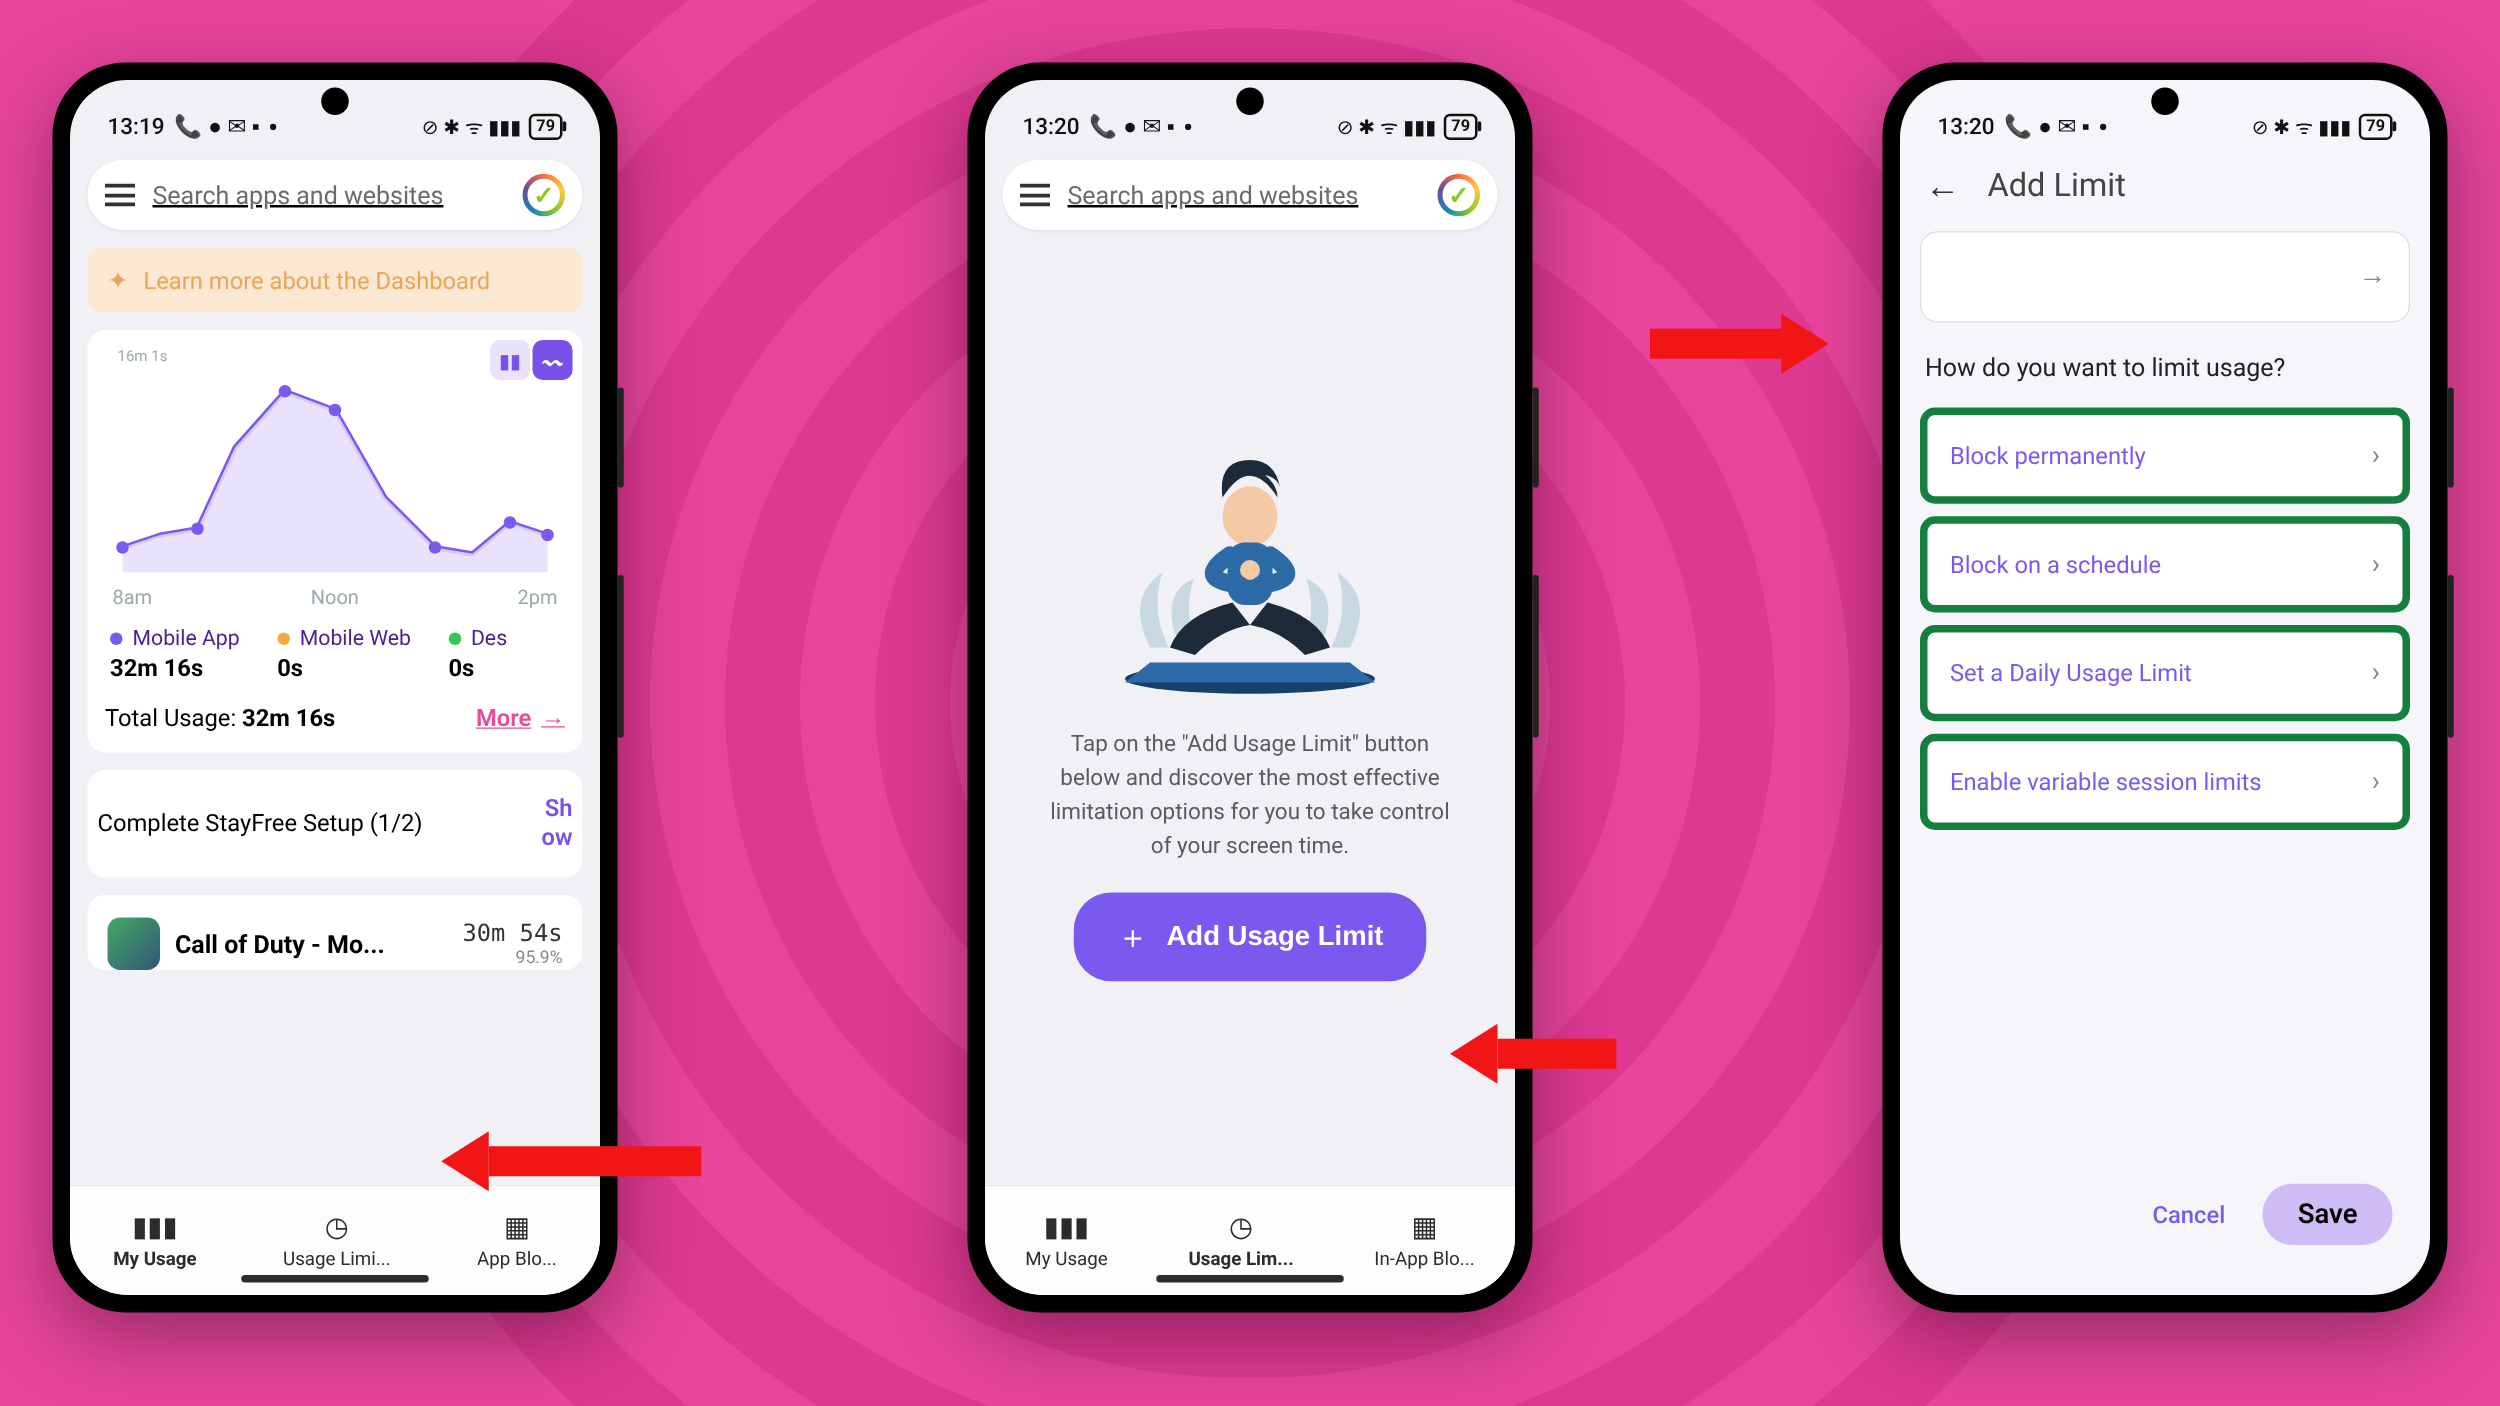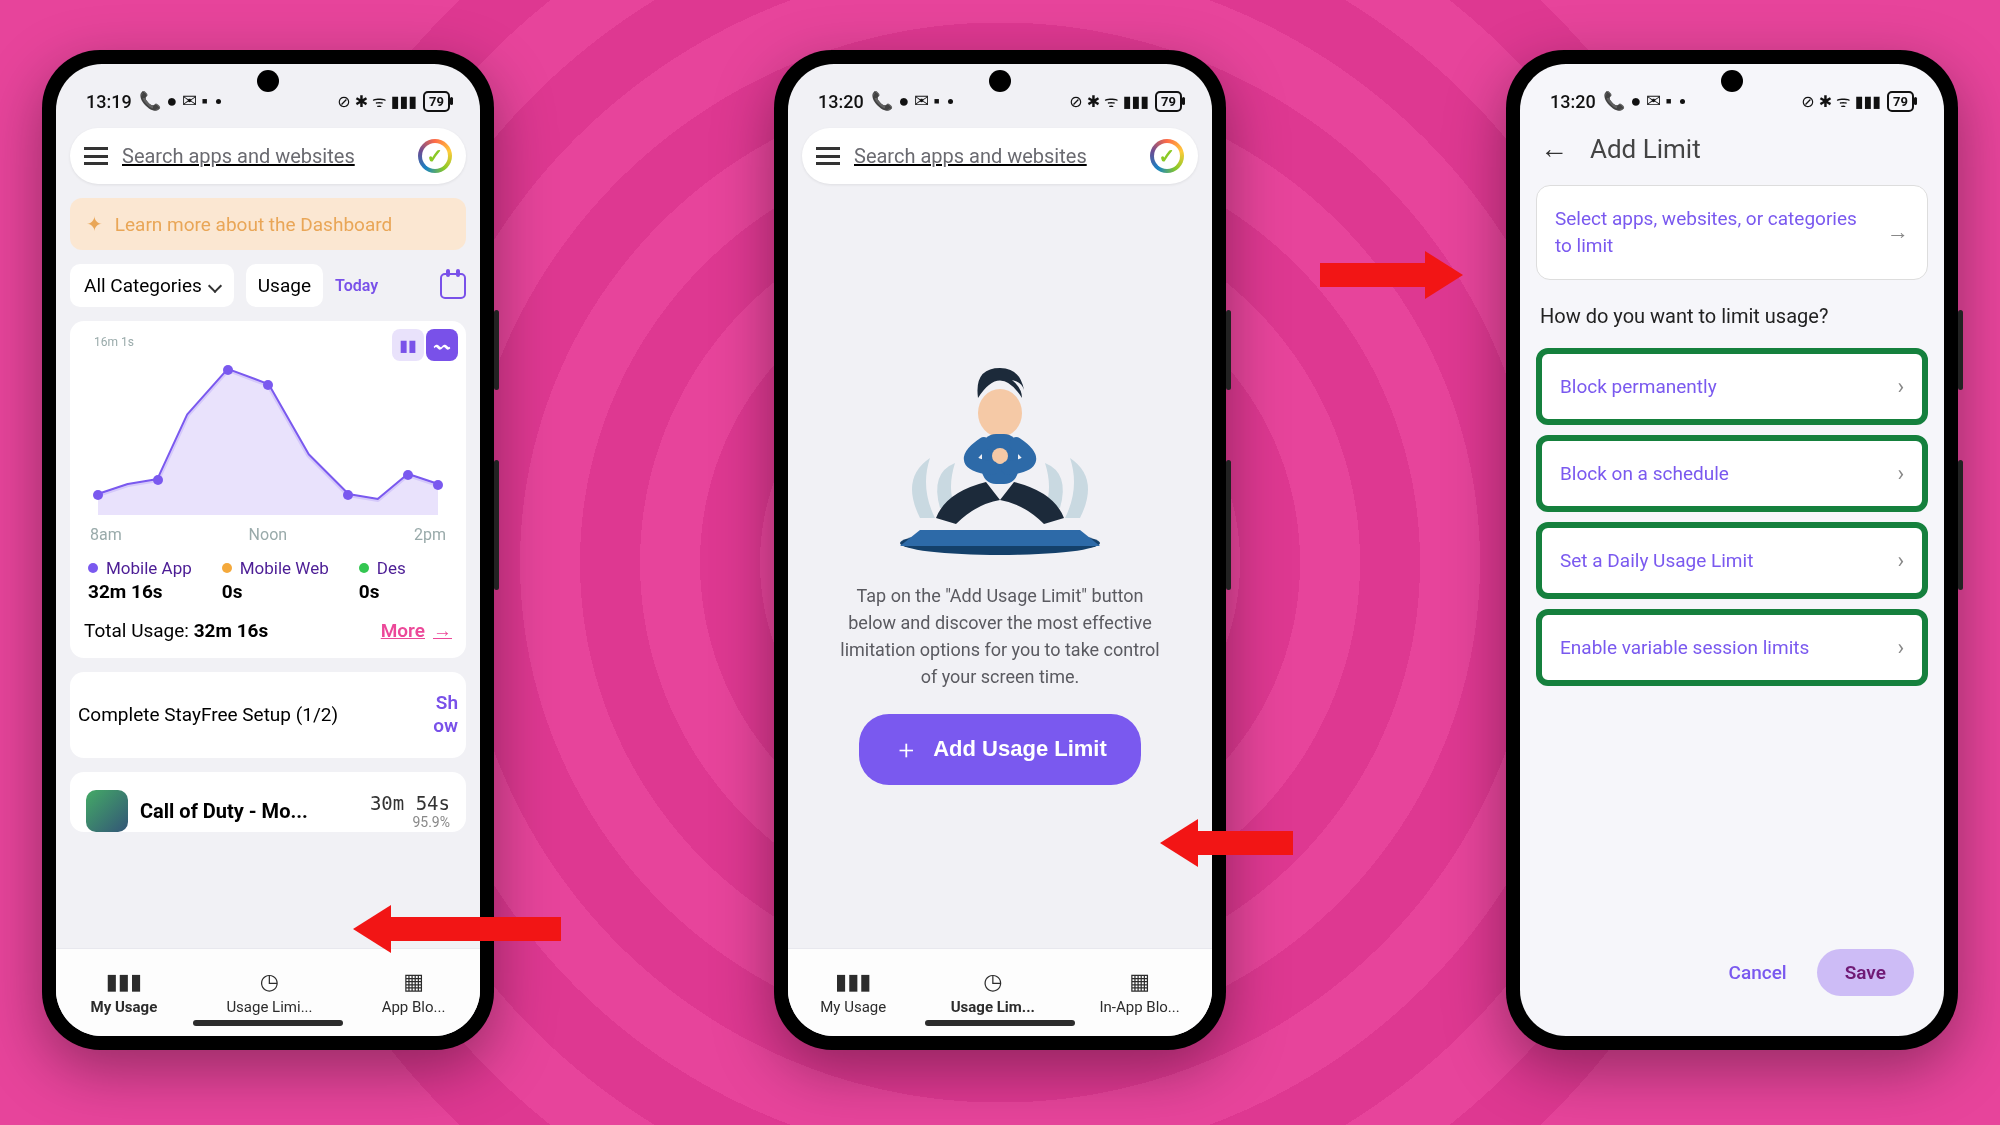--- a/index.html
+++ b/index.html
@@ -115,21 +115,21 @@
   .back{ font-size:28px; color:#333;}
   .bigcard{ margin:14px 16px 0; background:#fff; border:1px solid #ddd; border-radius:14px; padding:20px 18px; display:flex; align-items:center; gap:16px;}
   .bigcard span{ color:#7a59ef; font-size:19px; line-height:1.4;}
   .bigcard .arr{ margin-left:auto; color:#888; font-size:22px;}
   .q{ padding:24px 20px 10px; font-size:20px; color:#222;}
   .opt{ margin:10px 16px 0; background:#fff; border:6px solid #15803d; border-radius:12px; padding:20px 18px; display:flex; align-items:center;}
   .opt span{ color:#7a59ef; font-size:19px;}
   .opt .chv{ margin-left:auto; color:#888; font-size:22px;}
   .btns3{ margin-top:auto; display:flex; justify-content:flex-end; gap:30px; padding:26px 30px 40px; align-items:center;}
   .cancel{ color:#7a59ef; font-size:19px; font-weight:500;margin-left:26px;}
-  .save{ background:#cdbcf6; color:#701a75; padding:12px 28px; border-radius:24px; font-size:19px; font-weight:600;}
+  .save{ background:#cdbcf6; color:#000000; padding:12px 28px; border-radius:24px; font-size:22px; font-weight:600;}
   
   .arrow{ position:absolute; height:34px; display:flex; align-items:center; z-index:50;}
   .arrow .shaft{ height:24px; background:#f21515;}
   .arrow .head{ width:0;height:0;}
   .arrow.left .head{ border-top:24px solid transparent;border-bottom:24px solid transparent;border-right:38px solid #f21515;}
   .arrow.left .shaft{ order:2;}
   .arrow.right .head{ border-top:24px solid transparent;border-bottom:24px solid transparent;border-left:38px solid #f21515;}
 </style>
 </head>
 <body>
@@ -160,31 +160,20 @@
       <div class="ring" style="position:relative;">
               <span class="chk">✓</span>
             </div>
     </div>
 
     <div class="banner">
       <span class="ic">✦</span>
       <span>Learn more about the Dashboard</span>
     </div>
 
-    <div class="filters">
-      <div class="chip">
-        <span>All Categories</span>
-        <span class="chev"></span>
-      </div>
-      <div class="chip small">
-        <span>Usage</span>
-      </div>
-      <span class="today">Today</span>
-      <div class="cal" style="margin-left:auto;"></div>
-    </div>
 
     <div class="card">
       <div class="toggle">
         <div class="tg a">▮▮</div>
         <div class="tg b">〰</div>
       </div>
       <div class="peak">16m 1s</div>
       <div class="chartbox">
         <svg viewBox="0 0 360 160" width="100%" height="160">
           <path d="M10 140 L40 130 L70 125 L100 60 L140 15 L180 30 L220 100 L260 140 L290 145 L320 120 L350 130" fill="none" stroke="#7a59ef" stroke-width="4" stroke-linejoin="round"></path>
@@ -353,21 +342,20 @@
             <span class="batt">79</span>
           </div>
   </div>
 
   <div class="hdr3">
     <span class="back">←</span>
     <span>Add Limit</span>
   </div>
 
   <div class="bigcard">
-    <span>Select apps, websites, or categories to limit</span>
     <span class="arr">→</span>
   </div>
 
   <div class="q">How do you want to limit usage?</div>
 
   <div class="opt">
           <span>Block permanently</span>
           <span class="chv">›</span>
         </div>
   <div class="opt">

